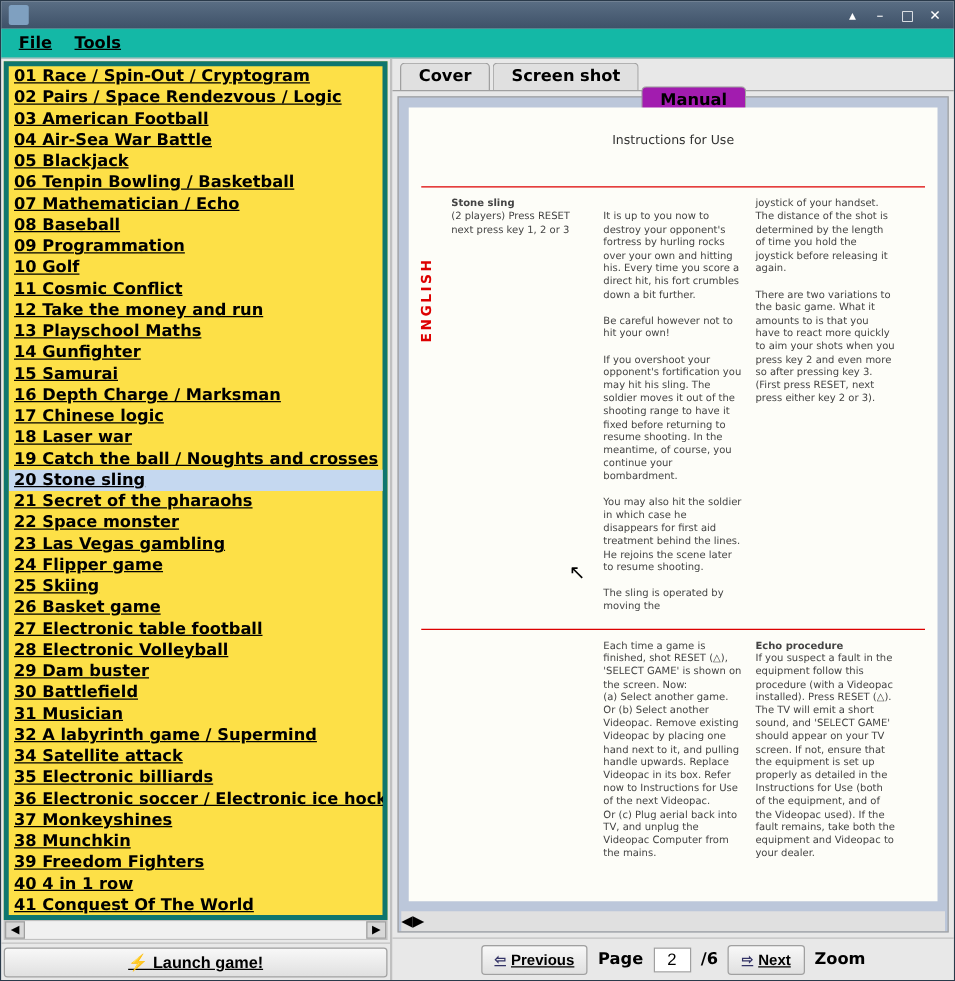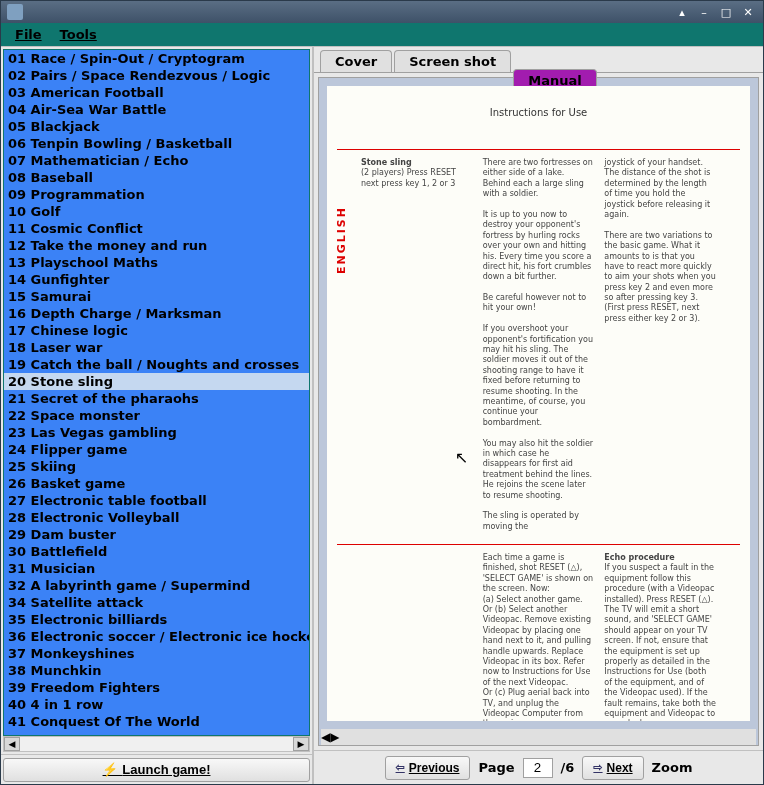--- a/index.html
+++ b/index.html
@@ -2,25 +2,25 @@
 <html><head>
 <meta charset="utf-8">
 <style>
 * { box-sizing: border-box; margin: 0; padding: 0; }
 body { font-family: "DejaVu Sans", Verdana, sans-serif; font-size: 12px; background: #3e5168; width: 764px; height: 785px; overflow: hidden; }
 .window { width: 764px; height: 785px; background: #e8e8e8; display: flex; flex-direction: column; border: 1px solid #2a3a4a; }
 .titlebar { height: 22px; background: linear-gradient(#5a6e84, #3e5168); display: flex; align-items: center; padding: 0 6px; color: #fff; }
 .titlebar .app-icon { width: 16px; height: 16px; background: #7fa0c0; margin-right: 6px; border-radius: 2px; }
 .titlebar .spacer { flex: 1; }
 .titlebar .win-btn { width: 18px; height: 14px; margin-left: 4px; display: inline-flex; align-items: center; justify-content: center; font-size: 11px; color: #fff; cursor: pointer; }
-.menubar { height: 24px; background: #0f766e; border-bottom: 1px solid #c0c0c0; display: flex; align-items: center; padding: 0 6px; gap: 2px; }
+.menubar { height: 24px; background: #14b8a6; border-bottom: 1px solid #c0c0c0; display: flex; align-items: center; padding: 0 6px; gap: 2px; }
 .menubar .menu-item { padding: 2px 8px; font-size: 13px; font-weight: bold; text-decoration: underline; cursor: pointer; }
 .content { flex: 1; display: flex; overflow: hidden; }
 .left-panel { width: 313px; display: flex; flex-direction: column; border-right: 2px solid #c0c0c0; background: #e8e8e8; }
-.game-list-wrap { flex: 1; display: flex; overflow: hidden; border: 1px solid #0f766e; margin: 2px 2px 0 2px; background: #3b82f6; }
+.game-list-wrap { flex: 1; display: flex; overflow: hidden; border: 4px solid #0f766e; margin: 2px 2px 0 2px; background: #fde047; text-decoration: underline; }
 .game-list { flex: 1; overflow-y: scroll; overflow-x: hidden; }
 .game-list-row { padding: 1px 4px; font-size: 13px; font-weight: bold; white-space: nowrap; cursor: pointer; font-family: "DejaVu Sans", sans-serif; }
 .game-list-row.selected { background: #c5d8f0; }
 .hscroll { height: 16px; background: #e0e0e0; border: 1px solid #c0c0c0; margin: 0 2px 2px 2px; display: flex; align-items: center; }
 .hscroll .arrow { width: 16px; height: 14px; background: #d8d8d8; border: 1px solid #a0a0a0; font-size: 9px; display: flex; align-items: center; justify-content: center; }
 .hscroll .track { flex: 1; height: 14px; background: #f0f0f0; }
 .launch-bar { height: 30px; display: flex; align-items: center; justify-content: center; border-top: 1px solid #c0c0c0; padding: 2px; }
 .launch-btn { flex: 1; height: 24px; background: linear-gradient(#f8f8f8, #e0e0e0); border: 1px solid #a0a0a0; border-radius: 3px; font-size: 13px; font-weight: bold; text-decoration: underline; cursor: pointer; }
 .right-panel { flex: 1; display: flex; flex-direction: column; background: #e8e8e8; }
 .tabs { height: 26px; display: flex; align-items: flex-end; padding: 2px 6px 0 6px; gap: 2px; border-bottom: 1px solid #a0a0a0; }
@@ -131,21 +131,21 @@
           <div class="page">
             <h3>Instructions for Use</h3>
             <div class="eng-vert">ENGLISH</div>
             <div class="red-rule"></div>
             <div class="cols">
               <div class="col">
                 <b>Stone sling</b><br>
                 <span>(2 players) Press RESET next press key 1, 2 or 3</span>
               </div>
               <div class="col">
-                <p>There are two fortresses on either side of a lake. Behind each a large sling with a soldier.</p><br>
+                <br>
                 <p>It is up to you now to destroy your opponent's fortress by hurling rocks over your own and hitting his. Every time you score a direct hit, his fort crumbles down a bit further.</p><br>
                 <p>Be careful however not to hit your own!</p><br>
                 <p>If you overshoot your opponent's fortification you may hit his sling. The soldier moves it out of the shooting range to have it fixed before returning to resume shooting. In the meantime, of course, you continue your bombardment.</p><br>
                 <p>You may also hit the soldier in which case he disappears for first aid treatment behind the lines. He rejoins the scene later to resume shooting.</p><br>
                 <p>The sling is operated by moving the</p>
               </div>
               <div class="col">
                 <p>joystick of your handset. The distance of the shot is determined by the length of time you hold the joystick before releasing it again.</p><br>
                 <p>There are two variations to the basic game. What it amounts to is that you have to react more quickly to aim your shots when you press key 2 and even more so after pressing key 3. (First press RESET, next press either key 2 or 3).</p>
               </div>

